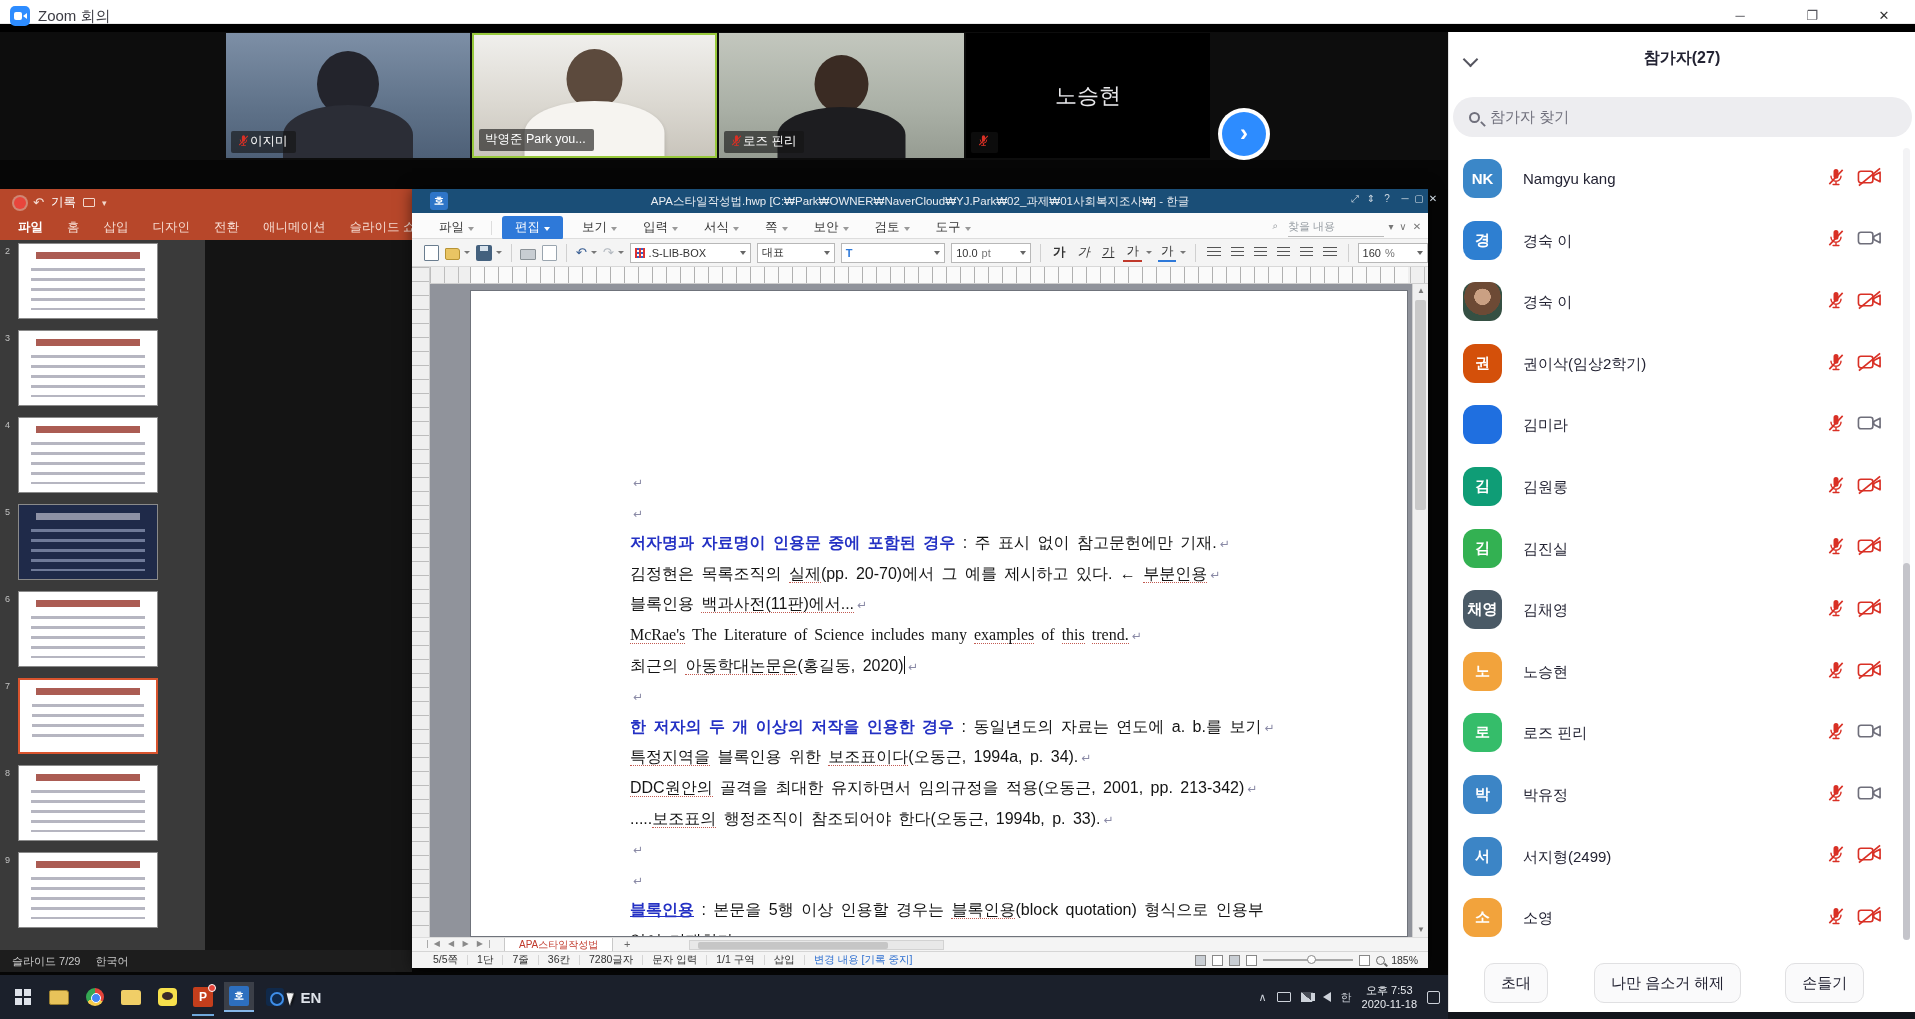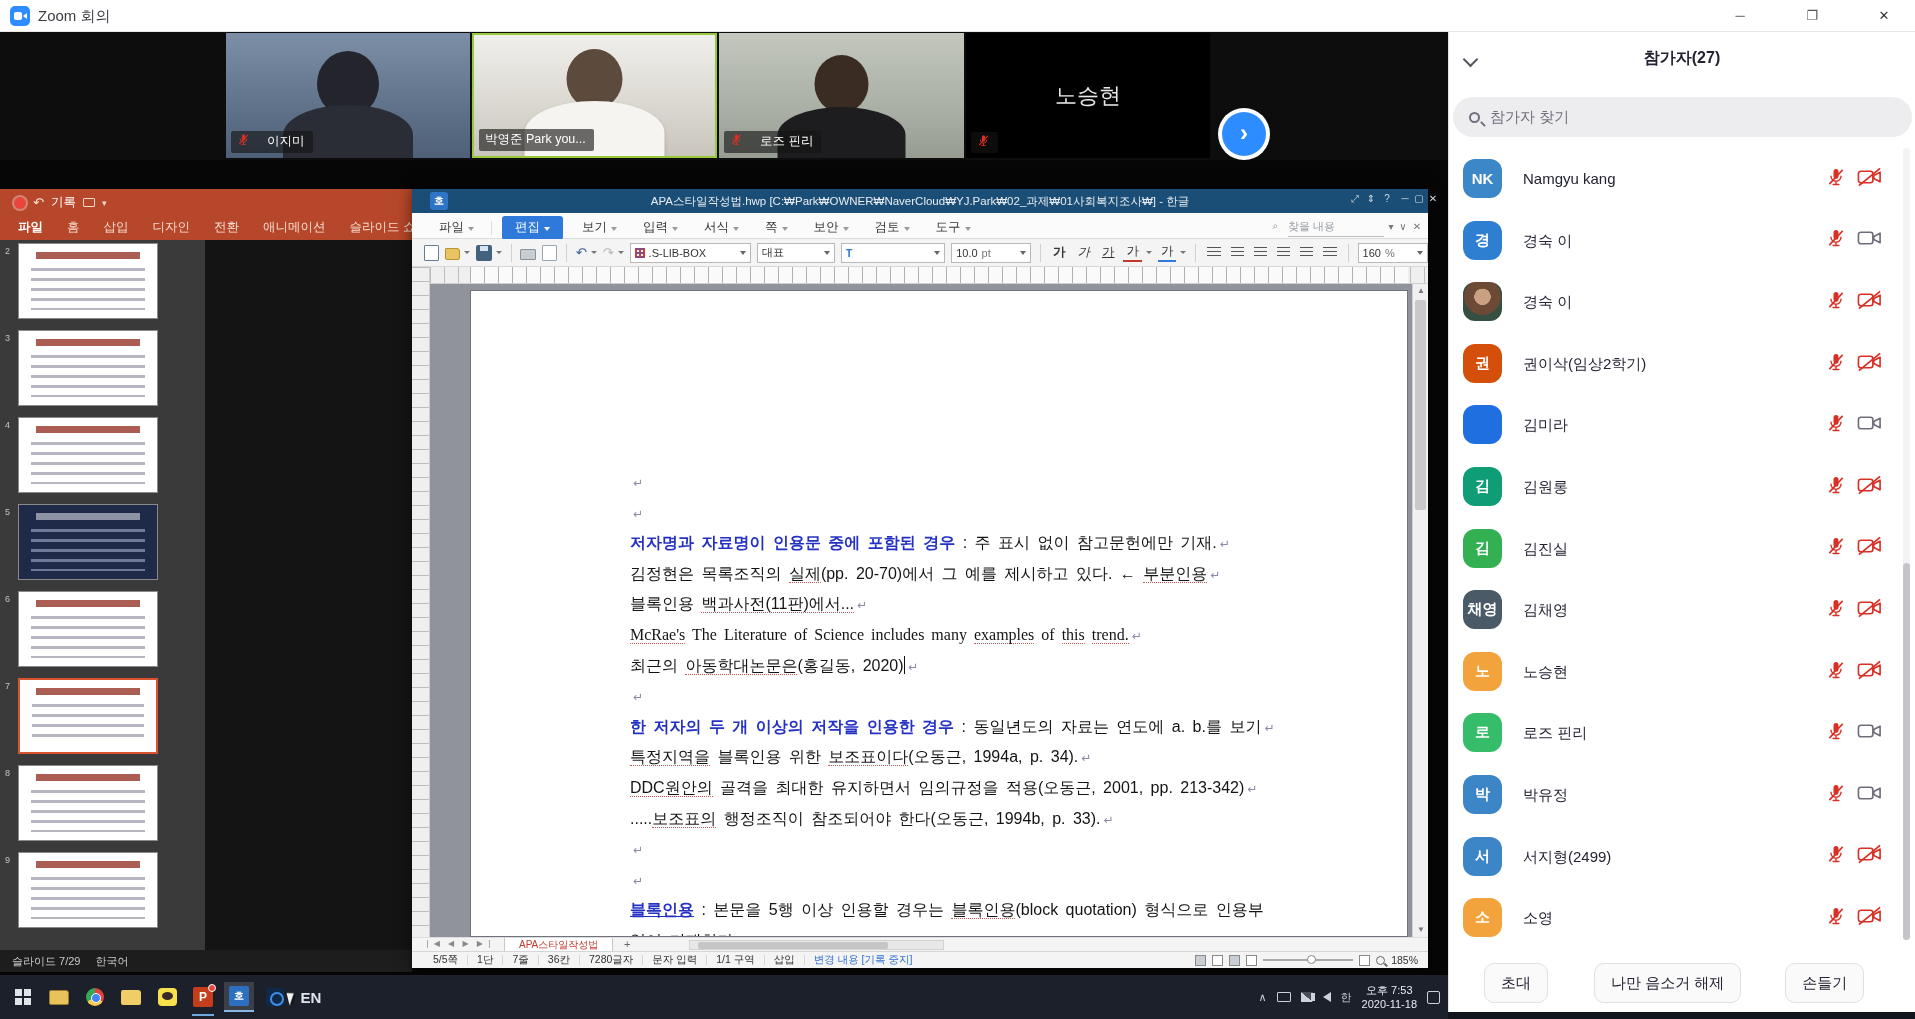--- a/index.html
+++ b/index.html
@@ -1,21 +1,21 @@
 <!DOCTYPE html>
 <html><head>
 <meta charset="utf-8">
 <style>
   * { margin:0; padding:0; box-sizing:border-box; }
   body { background:#222; font-family:"Liberation Sans","DejaVu Sans",sans-serif; }
   #root { position:relative; width:1915px; height:1019px; background:#000; overflow:hidden; }
   .abs { position:absolute; }
 
   
-  .zm-titlebar { left:0; top:0; width:1915px; height:32px; background:#fff; border-bottom:1px solid #e8e8e8; }
+  .zm-titlebar { left:0; top:0; width:1915px; height:24px; background:#fff; border-bottom:1px solid #e8e8e8; }
   .zm-appicon { left:10px; top:6px; width:20px; height:20px; border-radius:5px; background:#2D8CFF; }
   .zm-appicon i { position:absolute; left:4px; top:6px; width:8px; height:8px; background:#fff; border-radius:2px; }
   .zm-appicon b { position:absolute; left:13px; top:7px; width:0; height:0; border-top:3px solid transparent; border-bottom:3px solid transparent; border-right:4px solid #fff; }
   .zm-title { left:38px; top:7px; font-size:15px; color:#3c3c44; }
   .zm-ctl { top:0; width:48px; height:32px; text-align:center; line-height:32px; font-size:13px; color:#55555c; cursor:default; }
 
   
   .video-strip { left:0; top:32px; width:1448px; height:128px; background:#0d0d0d; }
   .vtile { top:1px; height:125px; overflow:hidden; background:#111; }
   .vtile.active { border:2px solid #98C93C; }
@@ -26,21 +26,21 @@
   .sil { position:absolute; left:50%; transform:translateX(-50%); }
   .sil .head { position:absolute; left:50%; transform:translateX(-50%); border-radius:50%; }
   .sil .body { position:absolute; left:50%; transform:translateX(-50%); border-radius:50% 50% 0 0; }
   .v1 .head { top:18px; width:62px; height:66px; background:#23242c; }
   .v1 .body { top:72px; width:130px; height:60px; background:#2b2d36; }
   .v2 .head { top:14px; width:56px; height:60px; background:#5c4a3d; }
   .v2 .body { top:66px; width:140px; height:64px; background:#f6f4f0; box-shadow:0 2px 4px rgba(0,0,0,.15);}
   .v3 .head { top:22px; width:54px; height:58px; background:#3a2b23; }
   .v3 .body { top:74px; width:128px; height:56px; background:#1d1d20; }
   .vname-center { position:absolute; left:0; right:0; top:50%; transform:translateY(-50%); text-align:center; color:#e9e9ec; font-size:22px; }
-  .vlabel { position:absolute; left:5px; bottom:5px; background:rgba(20,20,20,.62); color:#fff; font-size:12.5px; padding:2px 8px 3px 6px; border-radius:2px; display:flex; align-items:flex-start; gap:17px; }
+  .vlabel { position:absolute; left:5px; bottom:5px; background:rgba(20,20,20,.62); color:#fff; font-size:12.5px; padding:2px 8px 3px 6px; border-radius:2px; display:flex; align-items:flex-end; gap:0; }
   .next-btn { left:1222px; top:80px; width:44px; height:44px; border-radius:50%; background:#2D8CFF; box-shadow:0 0 0 4px #fff; color:#fff; font-size:24px; line-height:41px; text-align:center; font-weight:bold; cursor:pointer; }
 
   
   .share-bg { left:0; top:160px; width:1448px; height:859px; background:#060606; }
 
   
   .ppt-top { left:0; top:189px; width:412px; height:51px; background:#B7472A; }
   .ppt-qa { position:absolute; left:14px; top:5px; display:flex; align-items:center; gap:7px; }
   .rec-orb { width:12px; height:12px; border-radius:50%; background:#E8453C; box-shadow:0 0 0 2px rgba(255,255,255,.35); }
   .qa-undo { color:#f6ded5; font-size:13px; }

